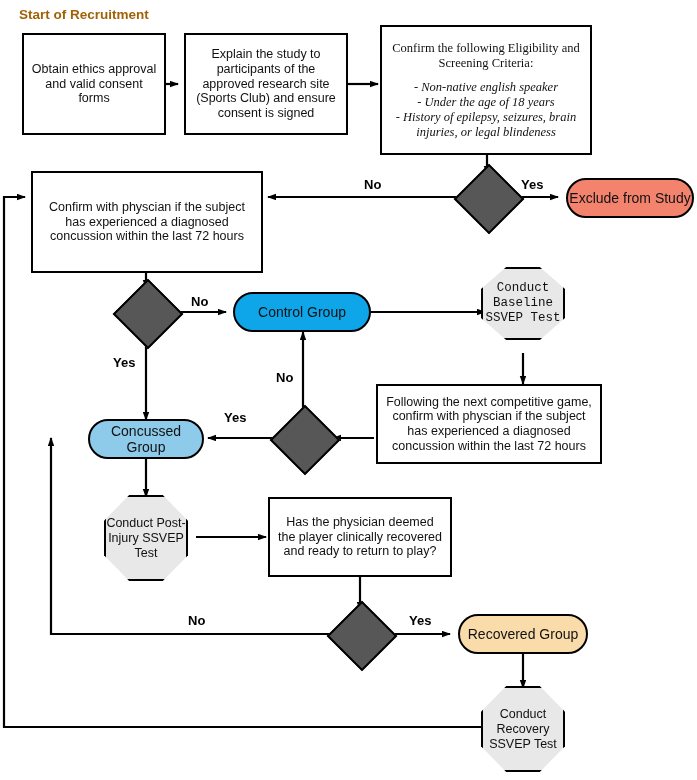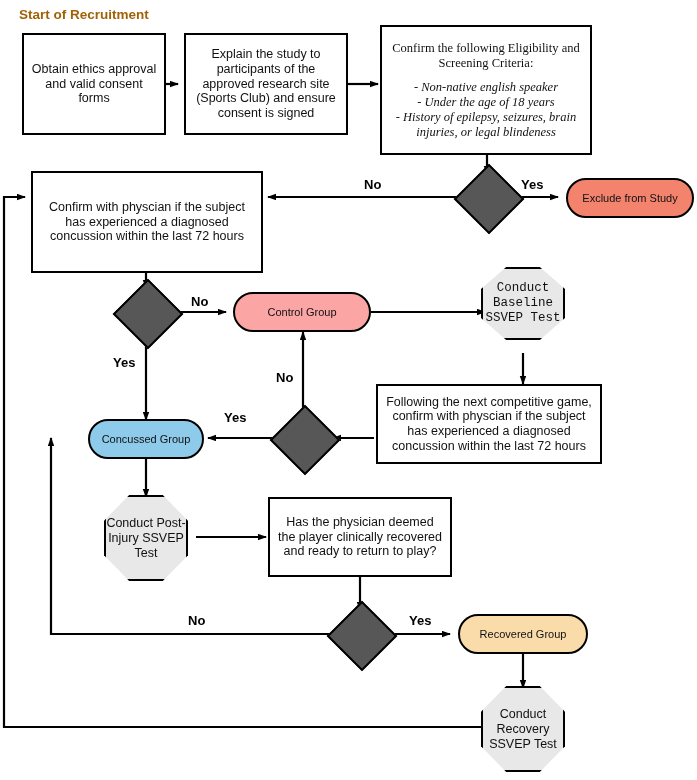--- a/index.html
+++ b/index.html
@@ -3,21 +3,21 @@
 <meta charset="utf-8">
 <style>
   html,body{margin:0;padding:0;background:#ffffff;}
   body{font-family:"Liberation Sans","DejaVu Sans",sans-serif;}
   #canvas{position:relative;width:697px;height:780px;overflow:hidden;background:#fff;}
   svg#wires{position:absolute;left:0;top:0;width:697px;height:780px;}
   .node{position:absolute;box-sizing:border-box;display:flex;align-items:center;justify-content:center;text-align:center;color:#111;}
   .rect{border:2px solid #000;background:#fff;}
   .rect .txt{padding:2px 6px;line-height:1.18;font-size:12.5px;}
   .rect.crit .txt{line-height:1.2;font-size:12.5px;font-family:Liberation Serif, serif;}
-  .pill{border:2px solid #000;border-radius:999px;font-size:11px;}
+  .pill{border:2px solid #000;border-radius:999px;font-size:14px;}
   .oct{font-size:12.5px;line-height:1.2;}
   .oct .octbg{position:absolute;inset:0;background:#e8e8e8;border:2px solid #000;
     clip-path:polygon(30% 0,70% 0,100% 30%,100% 70%,70% 100%,30% 100%,0 70%,0 30%);}
   .oct .txt{position:relative;z-index:2;}
   .diam{position:absolute;background:#575757;border:2px solid #000;transform:rotate(45deg);}
   .lbl{position:absolute;font-size:13px;font-weight:bold;color:#000;white-space:nowrap;}
   .title{position:absolute;font-size:13.5px;font-weight:bold;color:#a16207;}
   .ital{font-style:italic;}
   .crit-head{display:block;}
   .crit-list{display:block;margin-top:9px;}
@@ -105,21 +105,21 @@
   </div>
 
   <div class="node rect" style="left:31px;top:171px;width:232px;height:102px;">
     <div class="txt">Confirm with physcian if the subject has experienced a diagnosed concussion within the last 72 hours</div>
   </div>
 
   <div class="diam" style="left:123px;top:289px;width:46px;height:46px;"></div>
   <div class="lbl" style="left:191px;top:294px;">No</div>
   <div class="lbl" style="left:113px;top:355px;">Yes</div>
 
-  <div class="node pill" style="left:233px;top:292px;width:138px;height:40px;background:#fca5a5;">
+  <div class="node pill" style="left:233px;top:292px;width:138px;height:40px;background:#0ea5e9;">
     <span>Control Group</span>
   </div>
 
   <div class="node oct" style="left:481px;top:267px;width:84px;height:73px;font-family:Liberation Mono, monospace;">
     <div class="octbg"></div>
     <div class="txt">Conduct Baseline SSVEP Test</div>
   </div>
 
   <div class="node rect" style="left:376px;top:384px;width:226px;height:80px;">
     <div class="txt">Following the next competitive game, confirm with physcian if the subject has experienced a diagnosed concussion within the last 72 hours</div>

